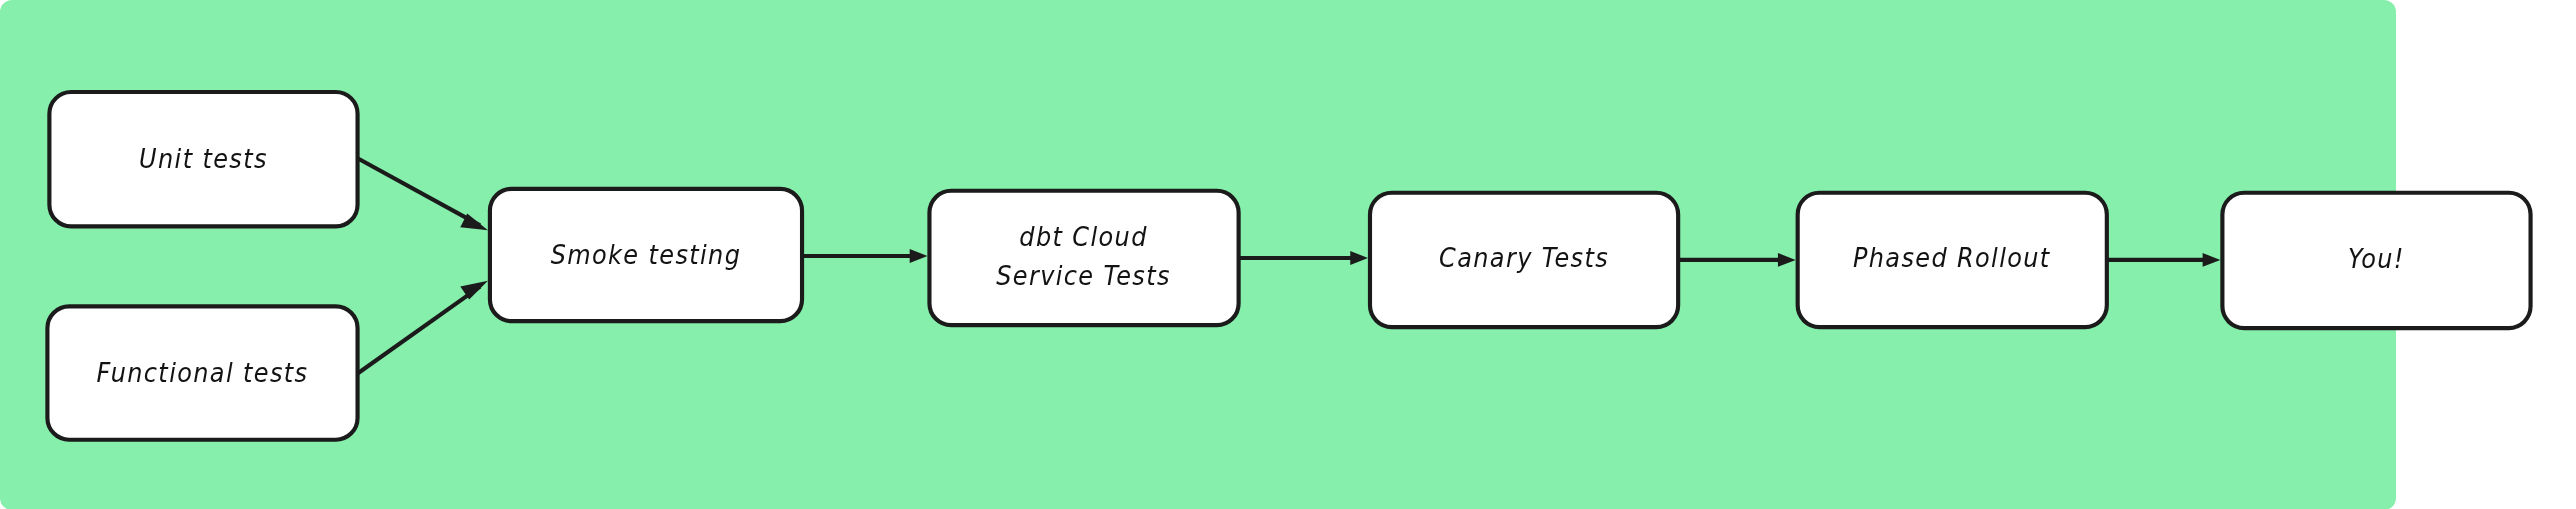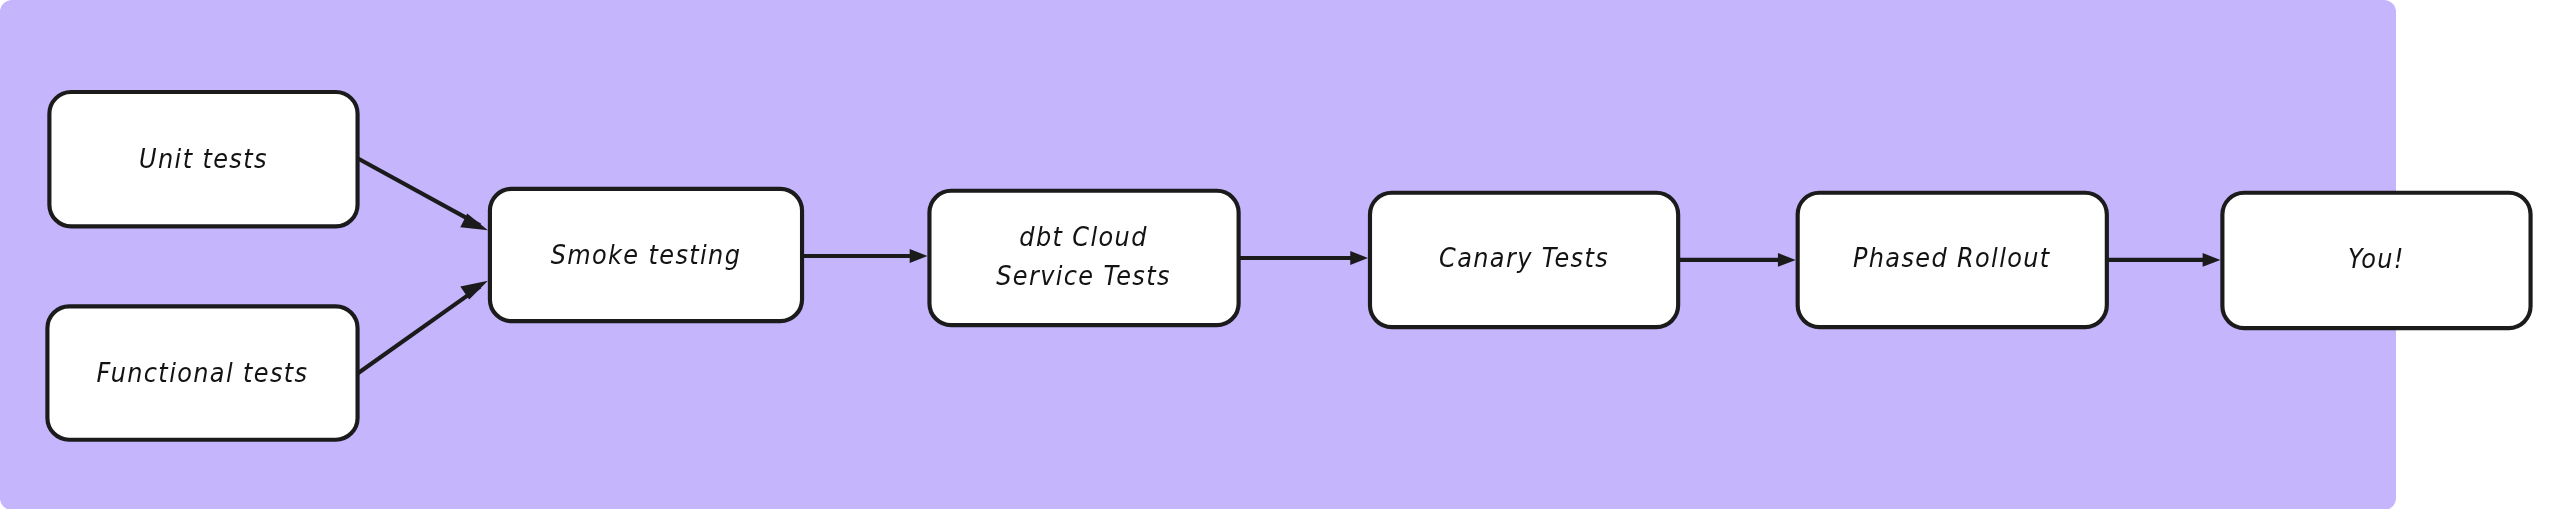--- a/index.html
+++ b/index.html
@@ -11,21 +11,21 @@
   body {
     width: 2576px;
     height: 510px;
     overflow: hidden;
     font-family: "DejaVu Sans", sans-serif;
   }
   #diagram-root {
     position: relative;
     width: 2396px;
     height: 510px;
-    background: #c4b5fd;
+    background: #86efac;
     border-radius: 12px;
   }
   svg#flow-svg {
     position: absolute;
     left: 0;
     top: 0;
     width: 2576px;
     height: 510px;
     display: block;
   }

